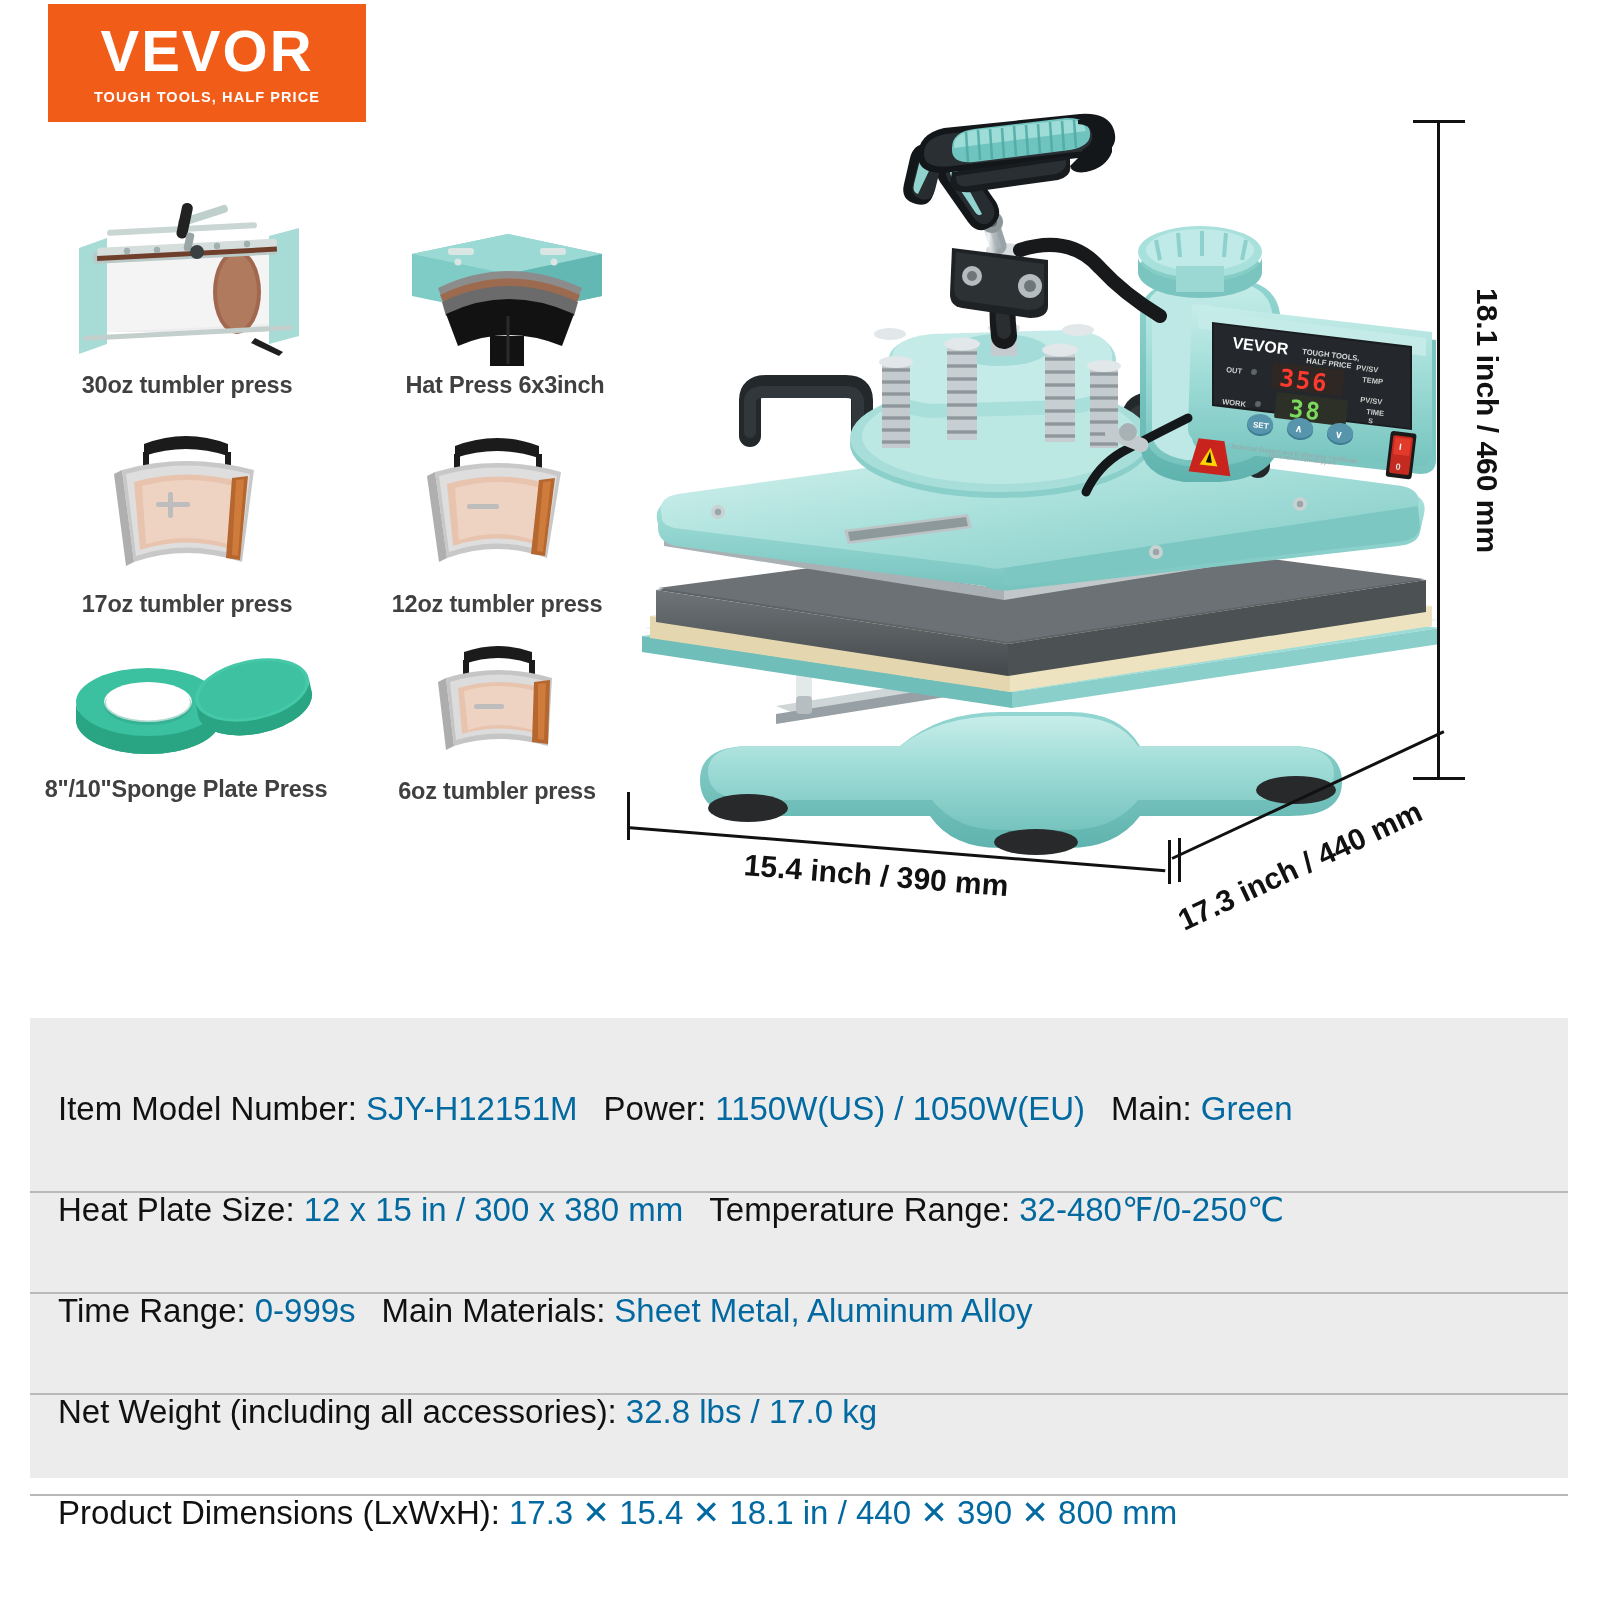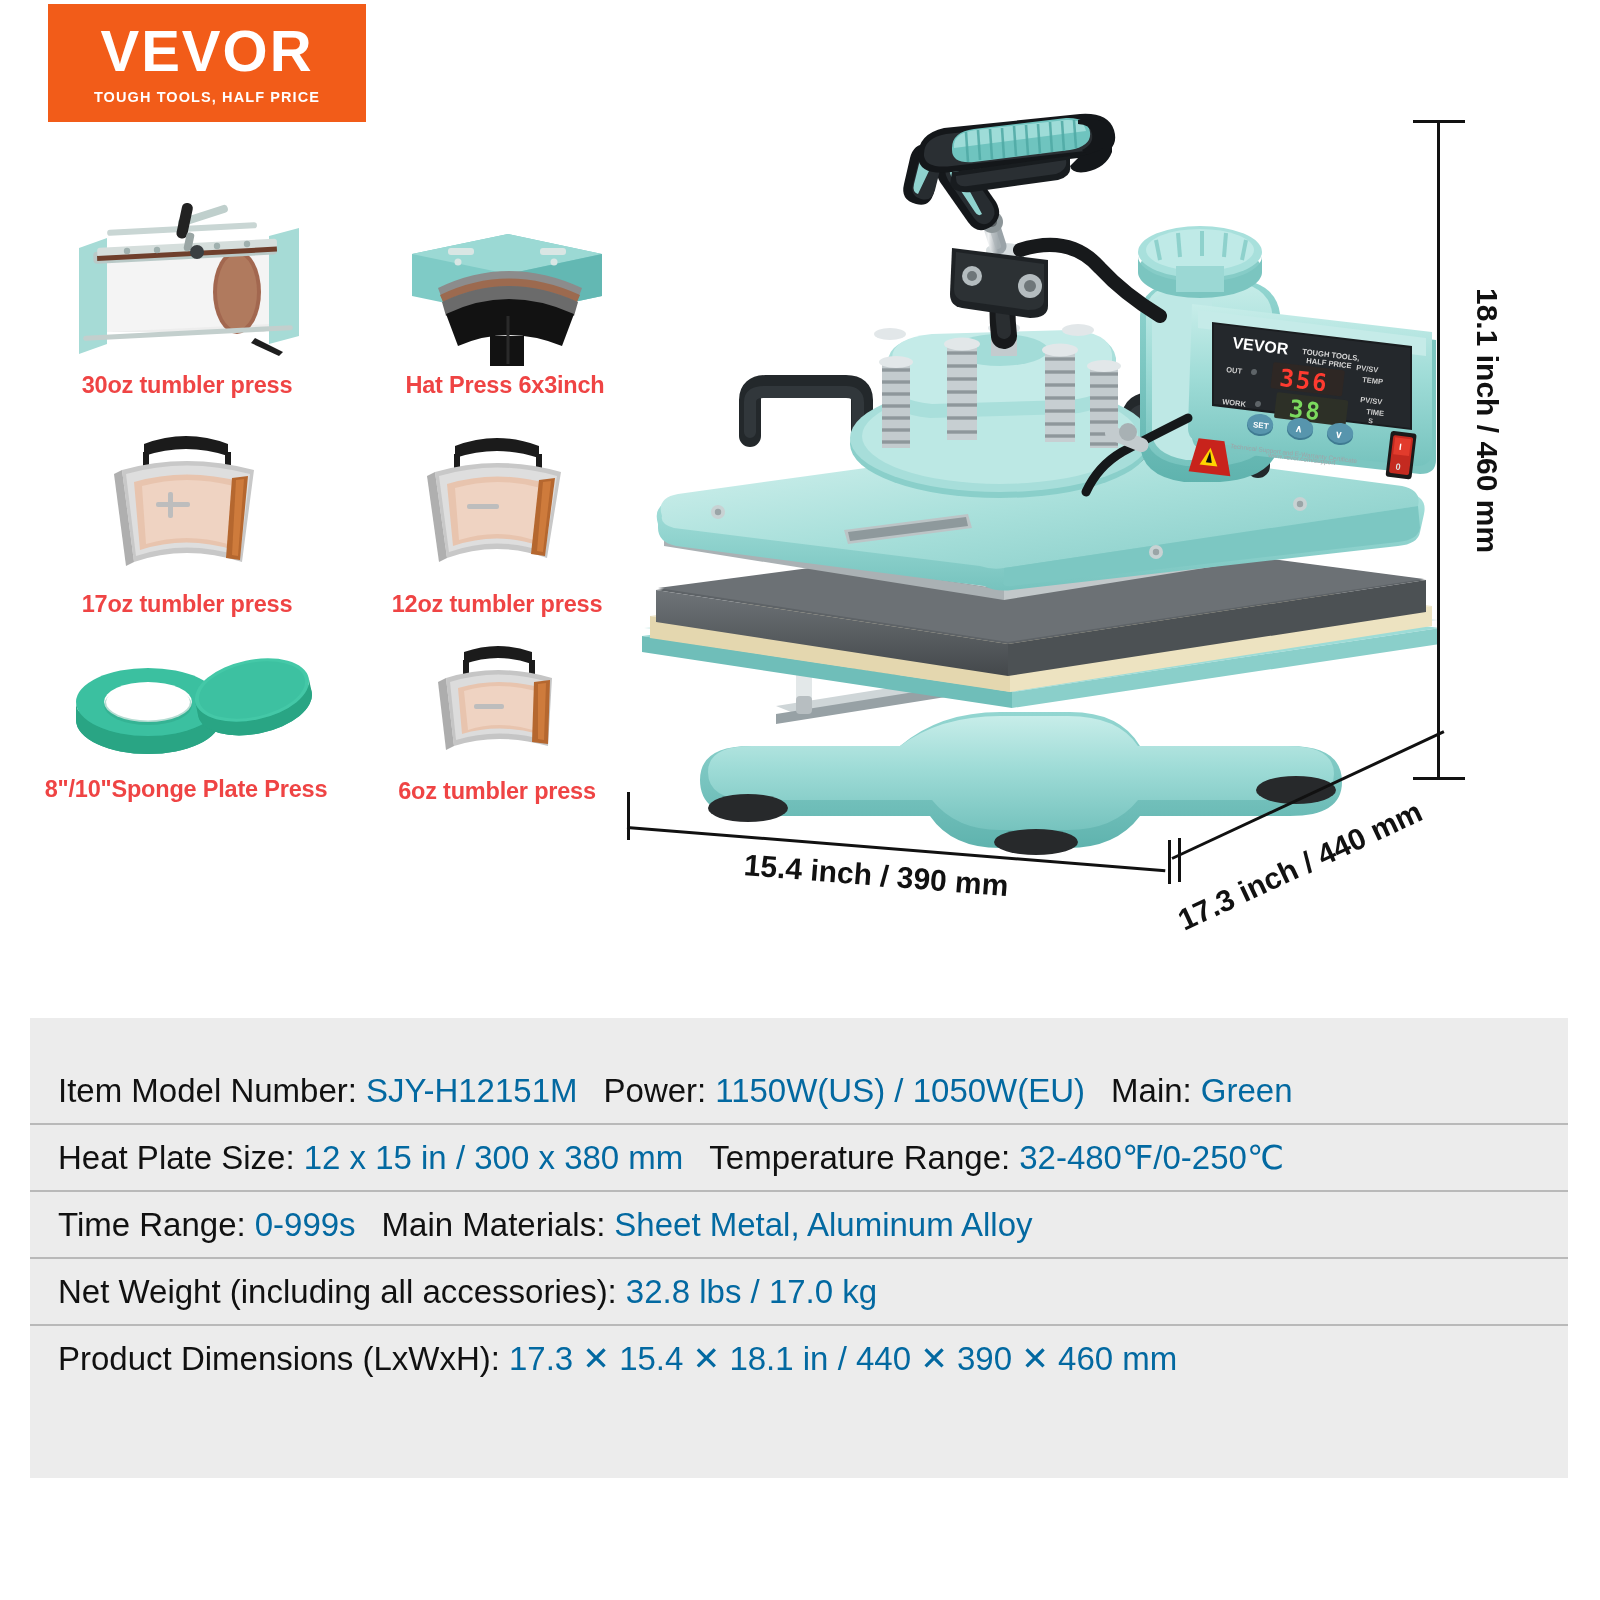--- a/index.html
+++ b/index.html
@@ -10,37 +10,37 @@
   #logo{position:absolute;left:48px;top:4px;width:318px;height:118px;
         background:#F25C19;display:flex;flex-direction:column;
         align-items:center;justify-content:center;}
   #logo .wordmark{color:#fff;font-weight:bold;font-size:58px;letter-spacing:2px;
         line-height:1;font-family:"Liberation Sans",sans-serif;}
   #logo .tagline{color:#fff;font-weight:bold;font-size:14.5px;letter-spacing:1.1px;
         margin-top:9px;}
 
   
   .acc{position:absolute;text-align:center;}
-  .acc .cap{font-size:23.5px;font-weight:bold;color:#ef4444;white-space:nowrap;letter-spacing:-0.2px;}
+  .acc .cap{font-size:23.5px;font-weight:bold;color:#404040;white-space:nowrap;letter-spacing:-0.2px;}
   .acc .art{height:170px;position:relative;margin-bottom:6px;}
   .acc svg{display:block;margin:0 auto;}
 
   
   #machine{position:absolute;left:600px;top:100px;width:880px;height:790px;}
 
   
   .dimline{position:absolute;background:#111;}
   .dimtxt{position:absolute;font-size:30px;font-weight:bold;color:#111;white-space:nowrap;}
   .vert{writing-mode:vertical-rl;}
 
   
   #spec{position:absolute;left:30px;top:1018px;width:1538px;height:460px;
         background:#ECECEC;box-sizing:border-box;padding:40px 0 0 0;}
-  .srow{display:flex;align-items:center;flex-wrap:nowrap;
-        padding:0 4px 0 28px;height:65px;}
+  .srow{display:flex;align-items:flex-start;flex-wrap:nowrap;
+        padding:0 4px 0 28px;height:65px;margin-top:34px;}
   .srow + .srow{border-top:2px solid #B9B9B9;}
   .srow span{font-size:33px;line-height:1;white-space:nowrap;}
   .k{color:#111;}
   .v{color:#0369a1;}
   .sp{display:inline-block;width:26px;}
   .sp-s{display:inline-block;width:9px;}
 </style>
 </head>
 <body>
 
@@ -555,16 +555,16 @@
 
   <div class="srow">
     <span class="k">Net Weight (including all accessories):</span>
     <span class="sp-s"></span>
     <span class="v">32.8 lbs / 17.0 kg</span>
   </div>
 
   <div class="srow">
     <span class="k">Product Dimensions (LxWxH):</span>
     <span class="sp-s"></span>
-    <span class="v">17.3 ✕ 15.4 ✕ 18.1 in / 440 ✕ 390 ✕ 460 mm</span>
+    <span class="v">17.3 ✕ 15.4 ✕ 18.1 in / 440 ✕ 390 ✕ 800 mm</span>
   </div>
 
 </div>
 
 </body></html>

